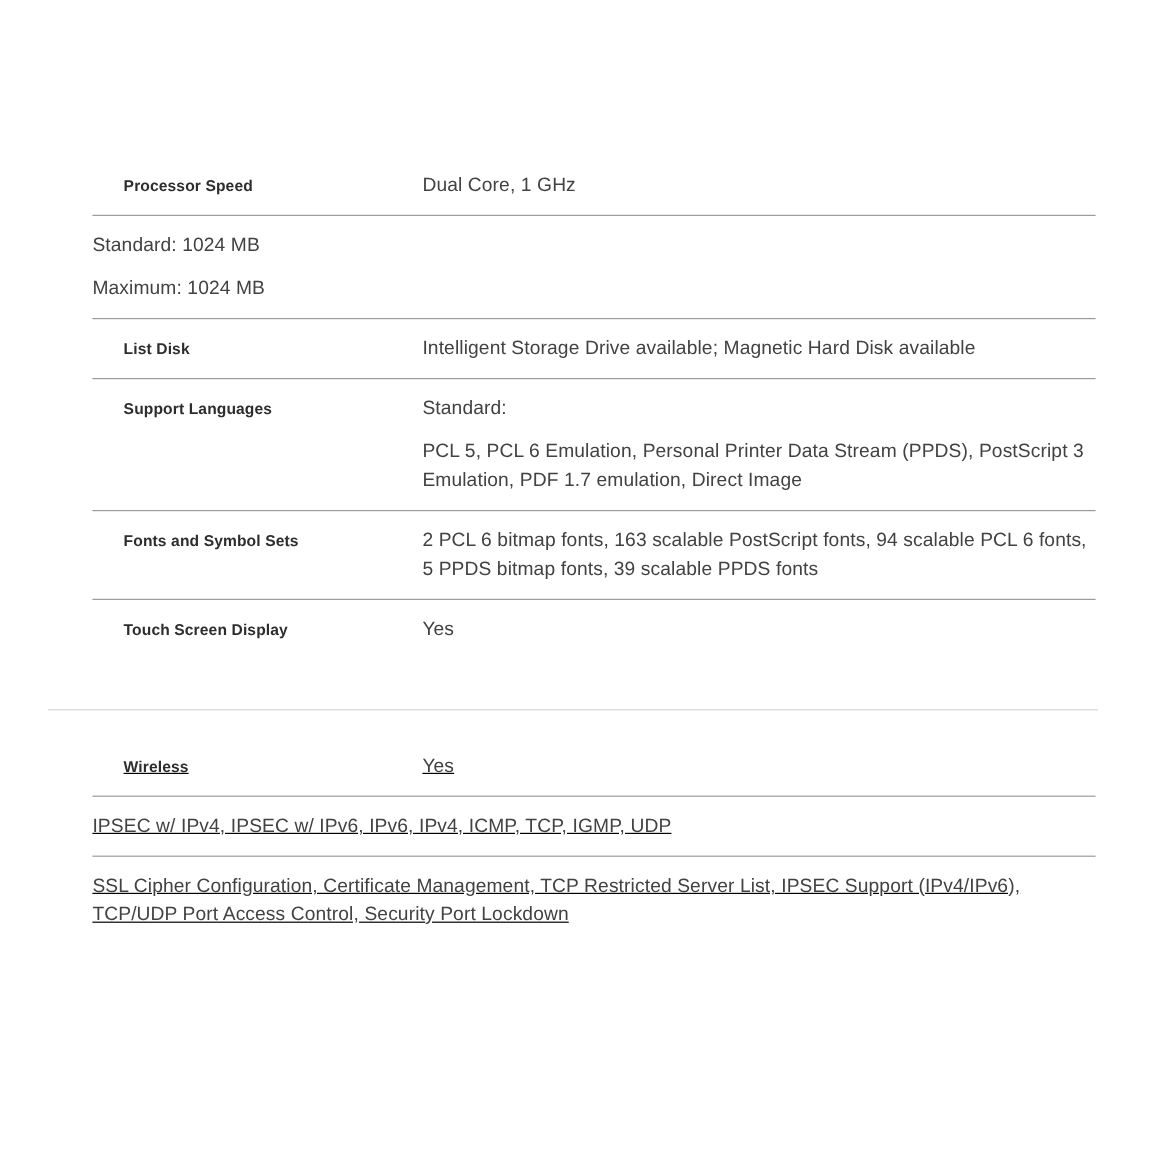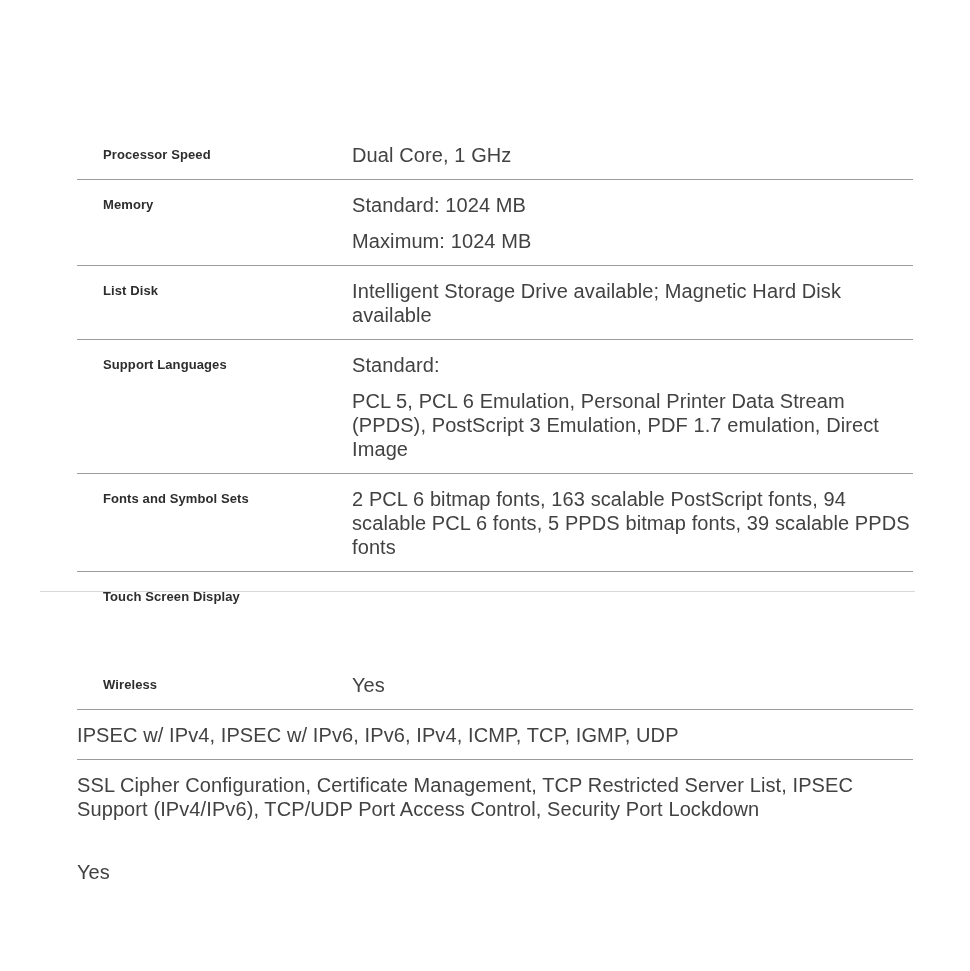--- a/index.html
+++ b/index.html
@@ -14,42 +14,42 @@
     height: 971px;
     background: #ffffff;
     overflow: hidden;
   }
   .spec-table {
     position: absolute;
     left: 77px;
     width: 836px;
   }
   .spec-table--hardware { top: 130px; }
-  .spec-table--network  { top: 660px; }
+  .spec-table--network  { top: 614px; text-decoration: underline; }
   .spec-row {
     display: flex;
     align-items: flex-start;
     padding: 13px 0 12px 0;
     border-bottom: 1px solid #9b9b9b;
   }
-  .spec-row:last-child { border-bottom: none; flex-direction: column; }
+  .spec-row:last-child { border-bottom: none; }
   .spec-label {
     box-sizing: border-box;
     flex: 0 0 275px;
     padding-left: 26px;
     padding-right: 64px;
     font-size: 13px;
     line-height: 24px;
     font-weight: bold;
     color: #2d2d2d;
     letter-spacing: 0.1px;
   }
   .spec-value {
     flex: 1;
-    font-size: 20px;
+    font-size: 16px;
     line-height: 24px;
     font-weight: normal;
     color: #424242;
     letter-spacing: 0.1px;
   }
   .spec-value p { margin: 0 0 12px 0; }
   .spec-value p:last-child { margin-bottom: 0; }
   .section-divider {
     position: absolute;
     left: 40px;
@@ -67,21 +67,20 @@
   <div class="spec-table spec-table--hardware">
 
     <div class="spec-row">
       <div class="spec-label">Processor Speed</div>
       <div class="spec-value">
         <p>Dual Core, 1 GHz</p>
       </div>
     </div>
 
     <div class="spec-row">
-      <div class="spec-label">Memory</div>
       <div class="spec-value">
         <p>Standard: 1024 MB</p>
         <p>Maximum: 1024 MB</p>
       </div>
     </div>
 
     <div class="spec-row">
       <div class="spec-label">List Disk</div>
       <div class="spec-value">
         <p>Intelligent Storage Drive available; Magnetic Hard Disk available</p>

